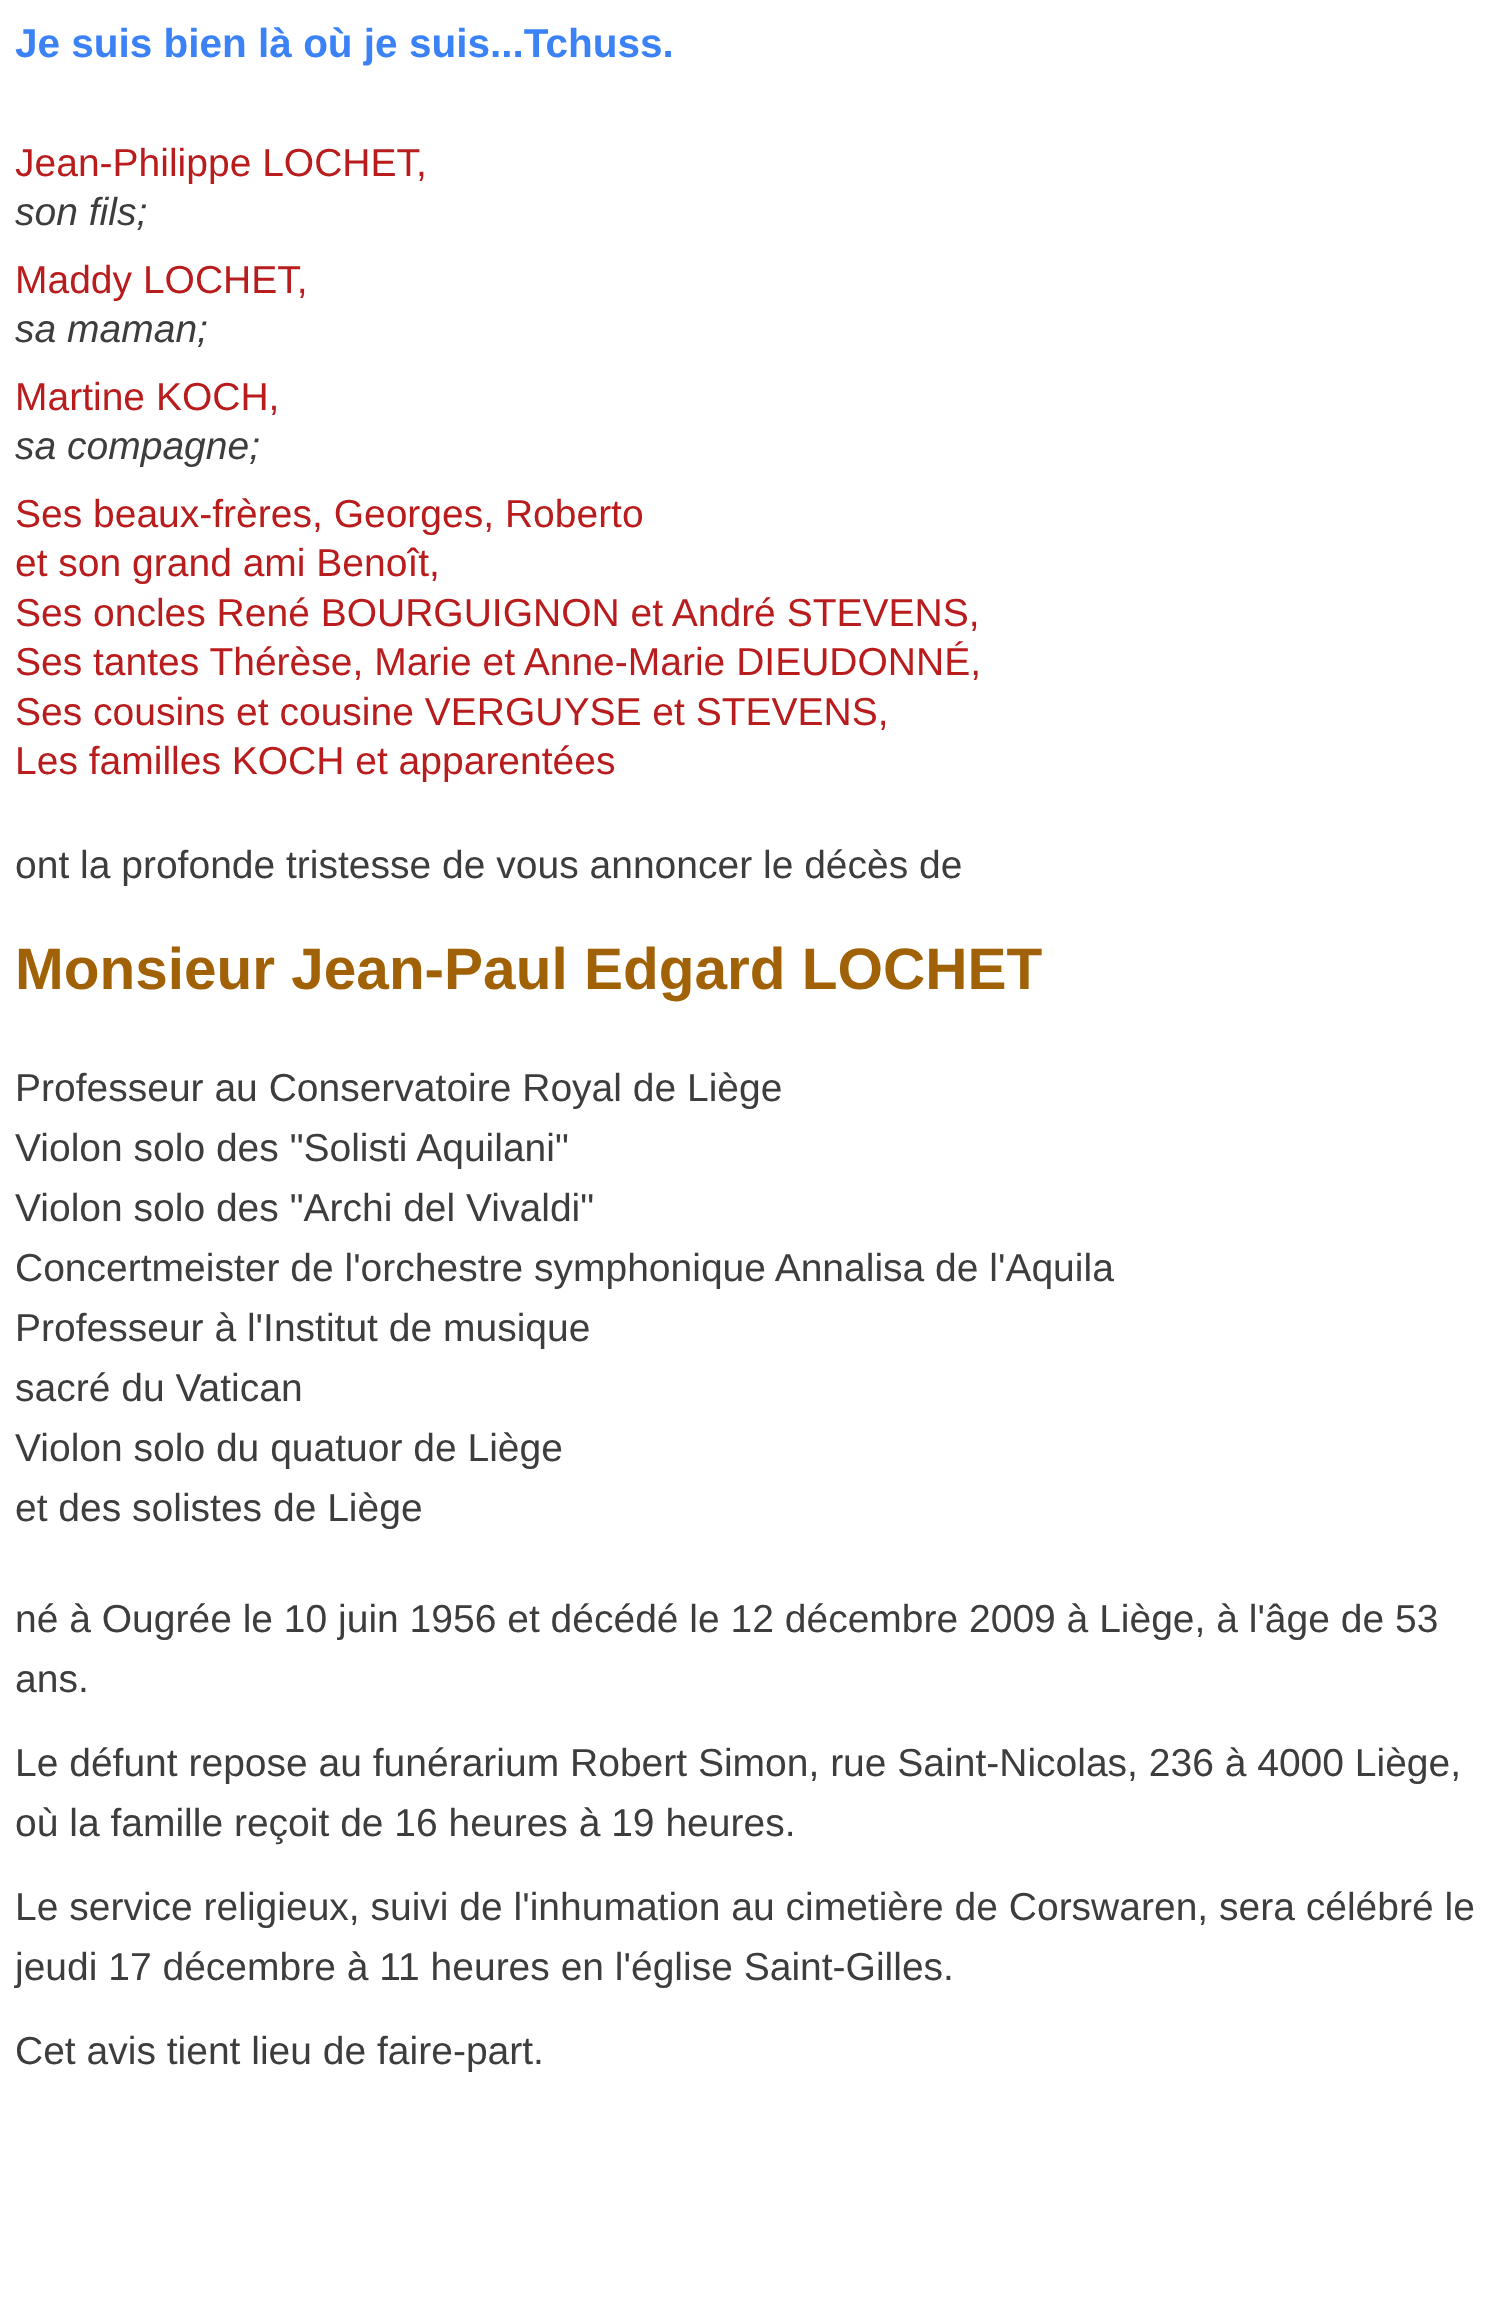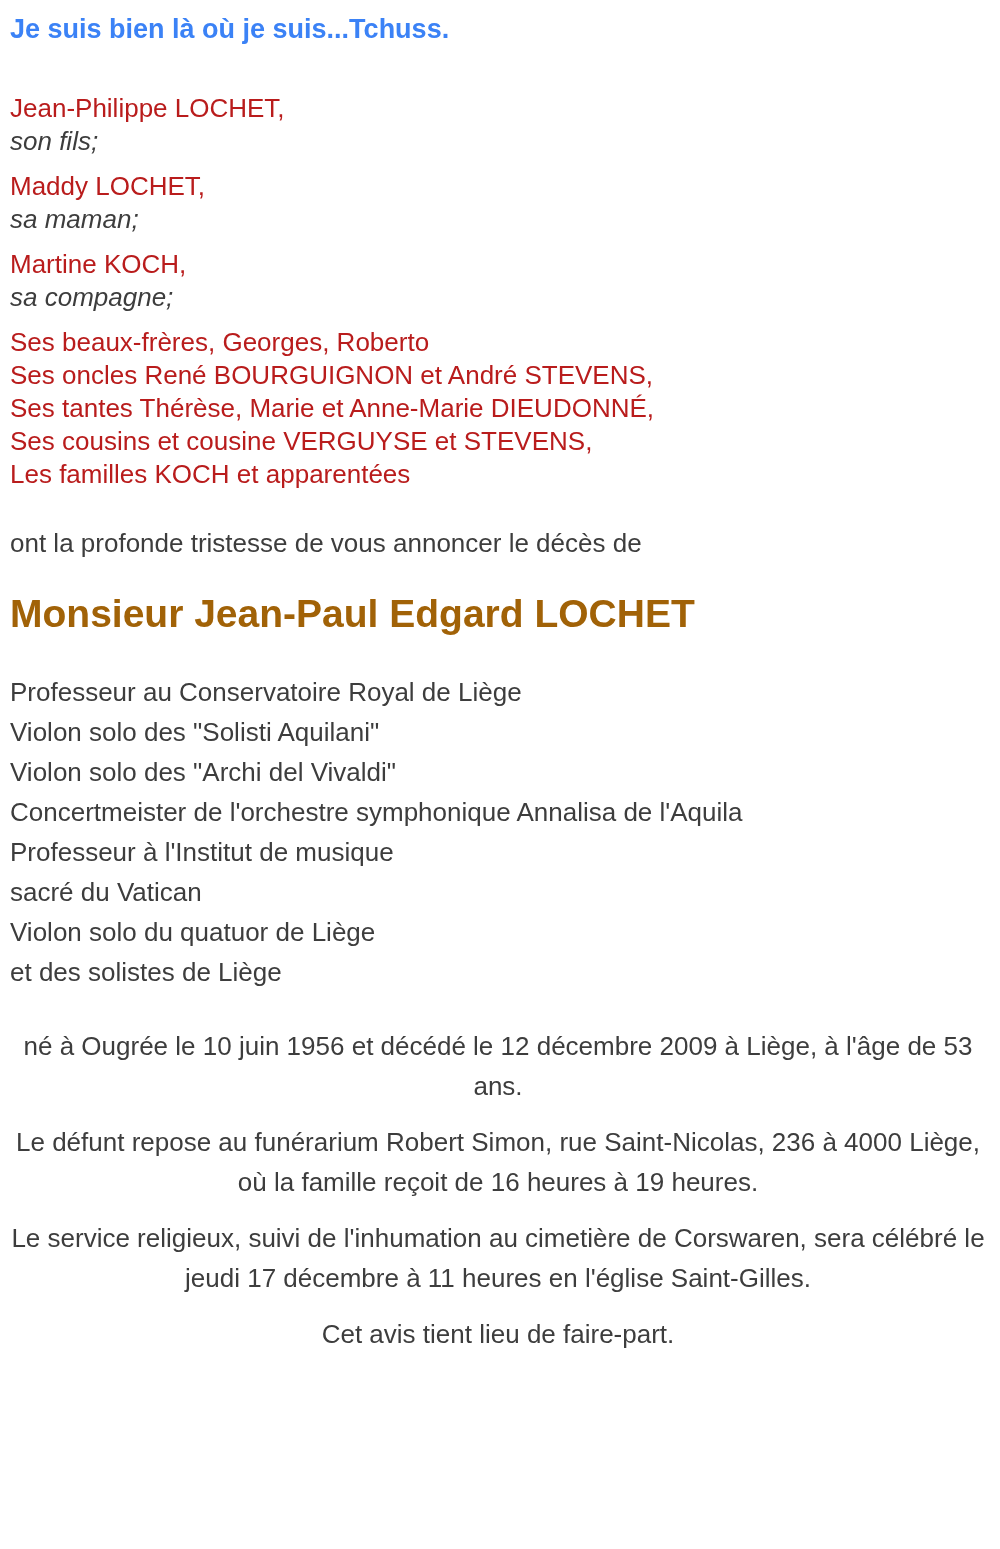--- a/index.html
+++ b/index.html
@@ -69,21 +69,20 @@
     line-height: 40px;
   }
   .paragraphs {
     margin-top: 34px;
   }
   .body-paragraph {
     margin: 0 0 16px 0;
     font-size: 26px;
     line-height: 40px;
     max-width: 976px;
-    text-align: center;
   }
 </style>
 </head>
 <body>
 
 <div class="page">
 
   <h1 class="epigraph">Je suis bien là où je suis...Tchuss.</h1>
 
   <section class="relatives">
@@ -99,20 +98,21 @@
     </div>
 
     <div class="group">
       <p class="name-line">Martine KOCH,</p>
       <p class="relation">sa compagne;</p>
     </div>
 
 
     <div class="group">
       <p class="name-line">Ses beaux-frères, Georges, Roberto</p>
+      <p class="name-line">et son grand ami Benoît,</p>
       <p class="name-line">Ses oncles René BOURGUIGNON et André STEVENS,</p>
       <p class="name-line">Ses tantes Thérèse, Marie et Anne-Marie DIEUDONNÉ,</p>
       <p class="name-line">Ses cousins et cousine VERGUYSE et STEVENS,</p>
       <p class="name-line">Les familles KOCH et apparentées</p>
     </div>
 
   </section>
 
   <p class="announcement">ont la profonde tristesse de vous annoncer le décès de</p>
 

